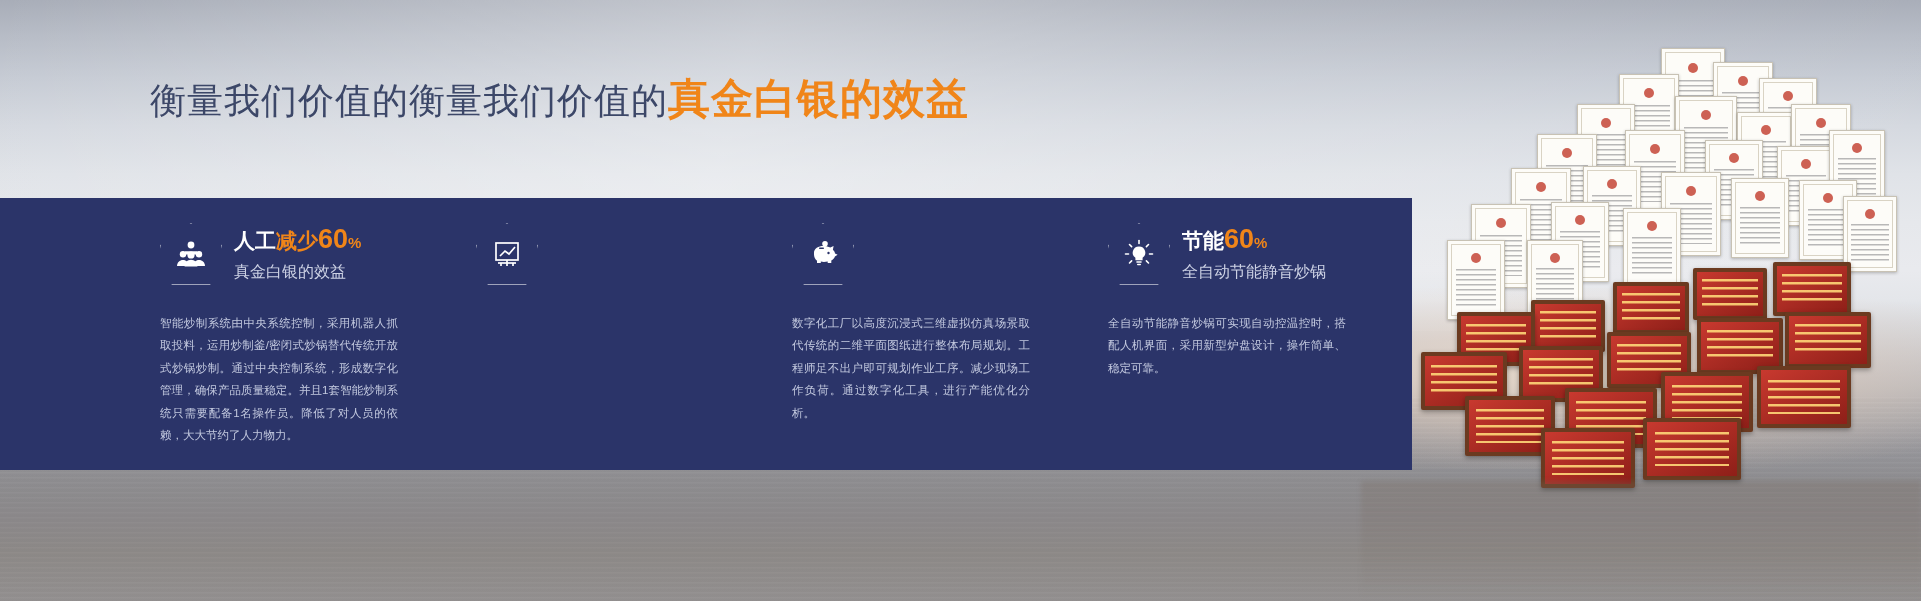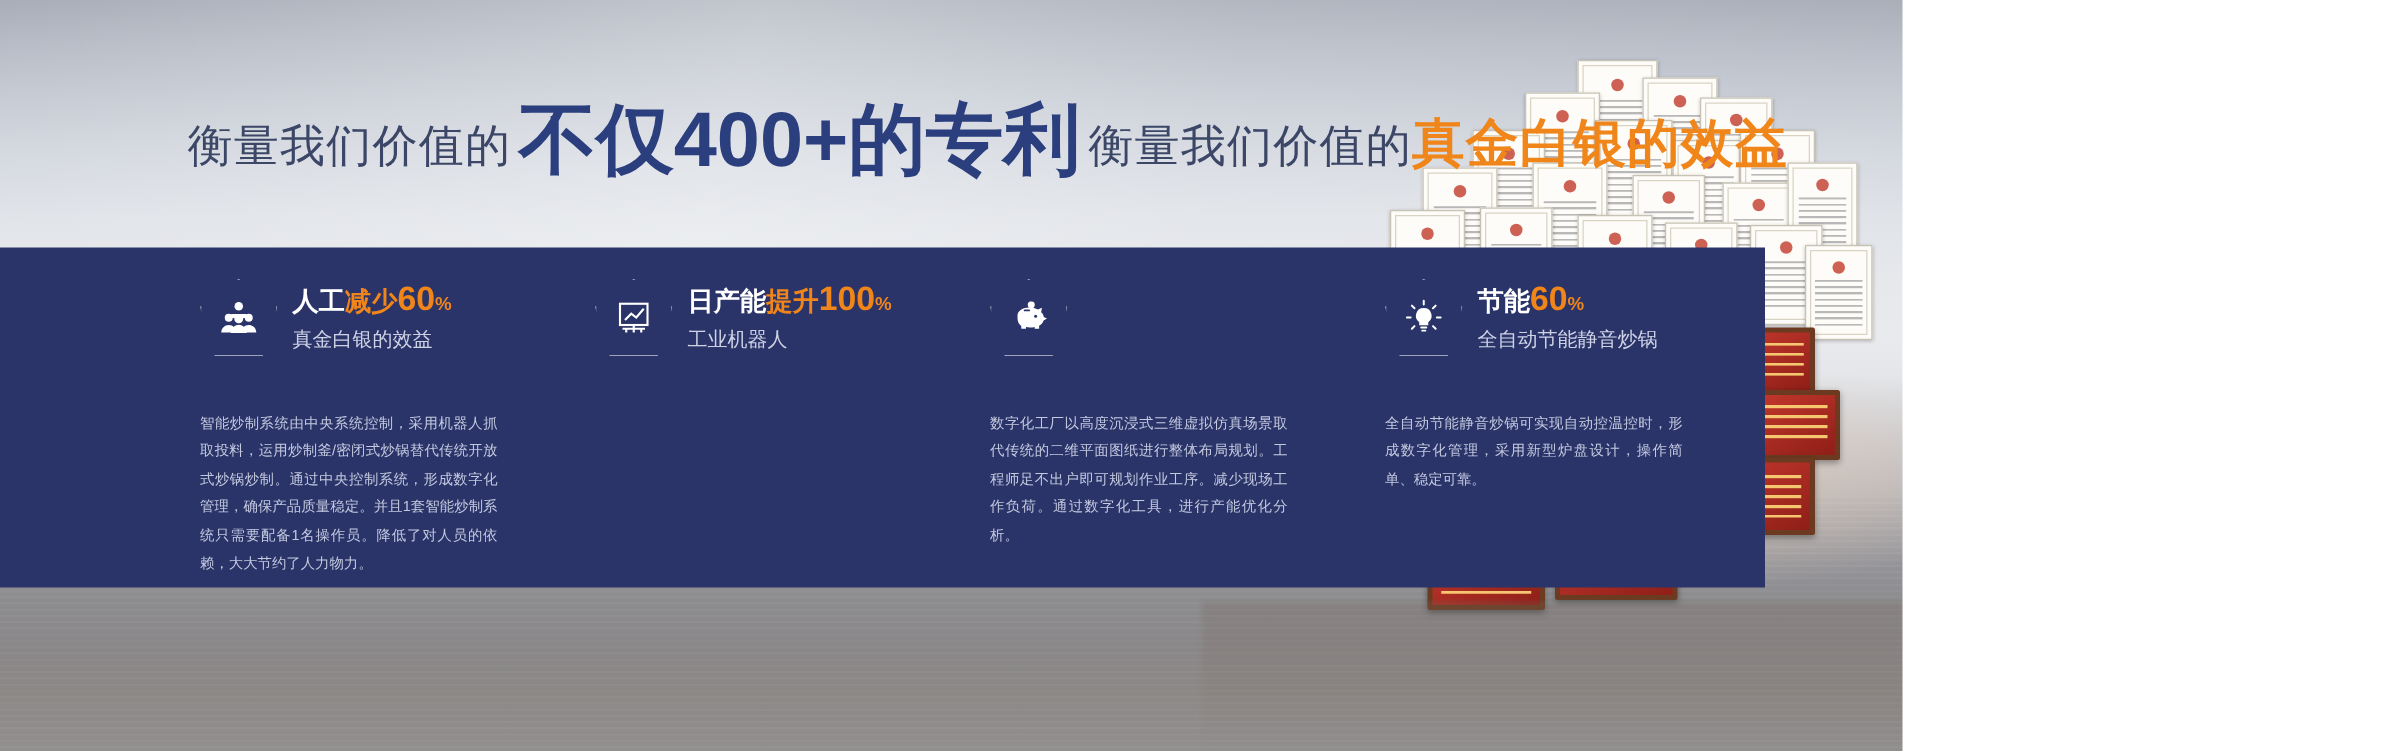--- a/index.html
+++ b/index.html
@@ -6,21 +6,21 @@
     margin: 0;
     padding: 0;
     background: #ffffff;
   }
   body {
     font-family: "Liberation Sans", "DejaVu Sans", sans-serif;
   }
 
   .banner {
     position: relative;
-    width: 1522px;
+    width: 1921px;
     height: 601px;
     overflow: hidden;
     background: linear-gradient(to bottom,
         #a8adb8 0%,
         #b7bcc6 6%,
         #c6cbd4 13%,
         #d5d9e0 21%,
         #e0e3e8 29%,
         #e6e8ec 37%,
         #e9eaee 45%,
@@ -176,21 +176,21 @@
     font-size: 27px;
   }
   .feat-sub {
     font-size: 16px;
     color: #ccd1e4;
     margin-top: 7px;
     font-weight: 400;
     white-space: nowrap;
   }
   .feat-body {
-    margin-top: 40px;
+    margin-top: 24px;
     font-size: 11.5px;
     line-height: 1.95;
     color: #c3c9df;
     text-align: justify;
     width: 238px;
   }
 
   
   .certs {
     position: absolute;
@@ -440,21 +440,20 @@
       </div>
       <div class="plaque" style="left: 180px; top: 428px; width: 94px; height: 60px; background: rgb(107, 58, 32);">
         <div class="face"></div>
         <div class="etch"></div>
       </div>
     </div>
   <div class="reflection"></div>
 
   <div class="headline">
     <span class="hl-plain">衡量我们价值的</span>
-    <span class="hl-big">不仅400+的专利</span>
     <span class="hl-plain">衡量我们价值的</span>
     <span class="hl-accent">真金白银的效益</span>
   </div>
 
   <div class="panel">
     <div class="panel-inner" id="feature-list">
         <div class="feature">
           <div class="feat-head">
             <div class="hexmark">
               <div class="outline"></div>
@@ -486,24 +485,20 @@
                 <svg width="30" height="28" viewBox="0 0 30 28" fill="none" stroke="#fff" stroke-width="1.7">
                   <rect x="4" y="3" width="22" height="17"></rect>
                   <polyline points="8,16 13,11 17,14 23,7" fill="none"></polyline>
                   <line x1="15" y1="20" x2="15" y2="23"></line>
                   <line x1="9" y1="23" x2="9" y2="26"></line>
                   <line x1="15" y1="23" x2="15" y2="26"></line>
                   <line x1="21" y1="23" x2="21" y2="26"></line>
                   <line x1="6" y1="23" x2="24" y2="23"></line>
                 </svg>
               </div>
-            </div>
-            <div class="feat-text">
-              <div class="feat-title"><span>日产能</span><span class="num">提升</span><span class="big">100</span><span class="pct">%</span></div>
-              <div class="feat-sub">工业机器人</div>
             </div>
           </div>
         </div>
         <div class="feature">
           <div class="feat-head">
             <div class="hexmark">
               <div class="outline"></div>
               <div class="glyph">
                 <svg width="32" height="26" viewBox="0 0 32 26" fill="#fff">
                   <circle cx="18" cy="2.8" r="2.8"></circle>
@@ -533,18 +528,18 @@
                   <line x1="5.5" y1="24" x2="7.6" y2="21.9" stroke-linecap="round"></line>
                   <line x1="24.5" y1="24" x2="22.4" y2="21.9" stroke-linecap="round"></line>
                 </svg>
               </div>
             </div>
             <div class="feat-text">
               <div class="feat-title"><span>节能</span><span class="num"></span><span class="big">60</span><span class="pct">%</span></div>
               <div class="feat-sub">全自动节能静音炒锅</div>
             </div>
           </div>
-          <div class="feat-body">全自动节能静音炒锅可实现自动控温控时，形成数字化管理，采用新型炉盘设计，操作简单、稳定可靠。</div>
+          <div class="feat-body">全自动节能静音炒锅可实现自动控温控时，搭配人机界面，采用新型炉盘设计，操作简单、稳定可靠。</div>
         </div>
       </div>
   </div>
 
 </div>
 
 </body></html>

